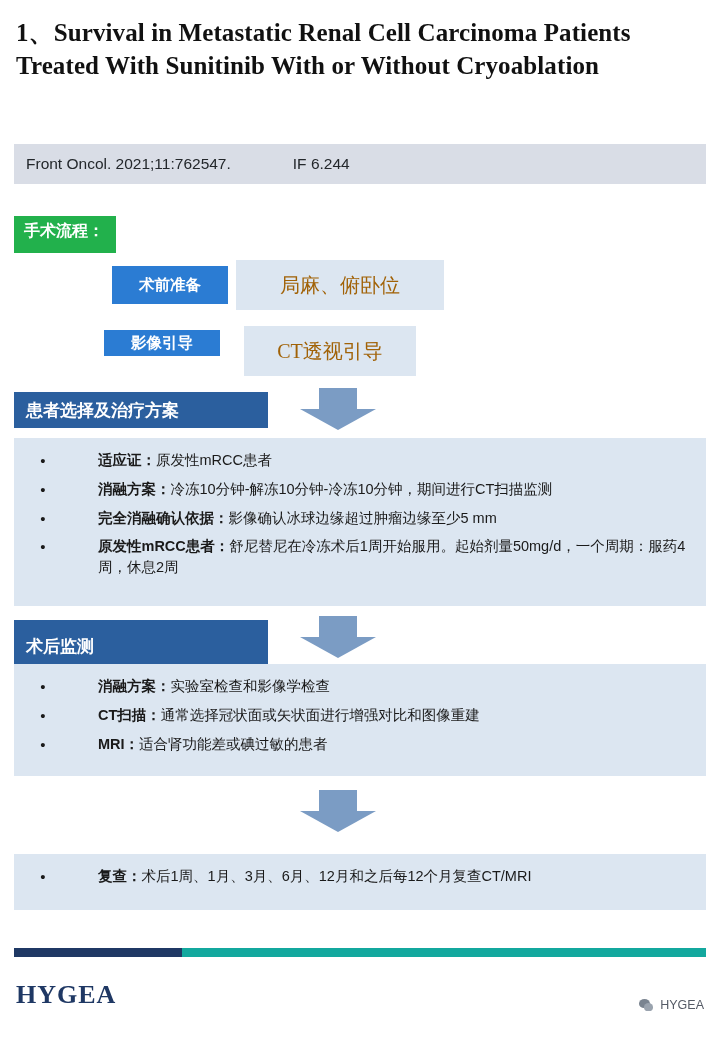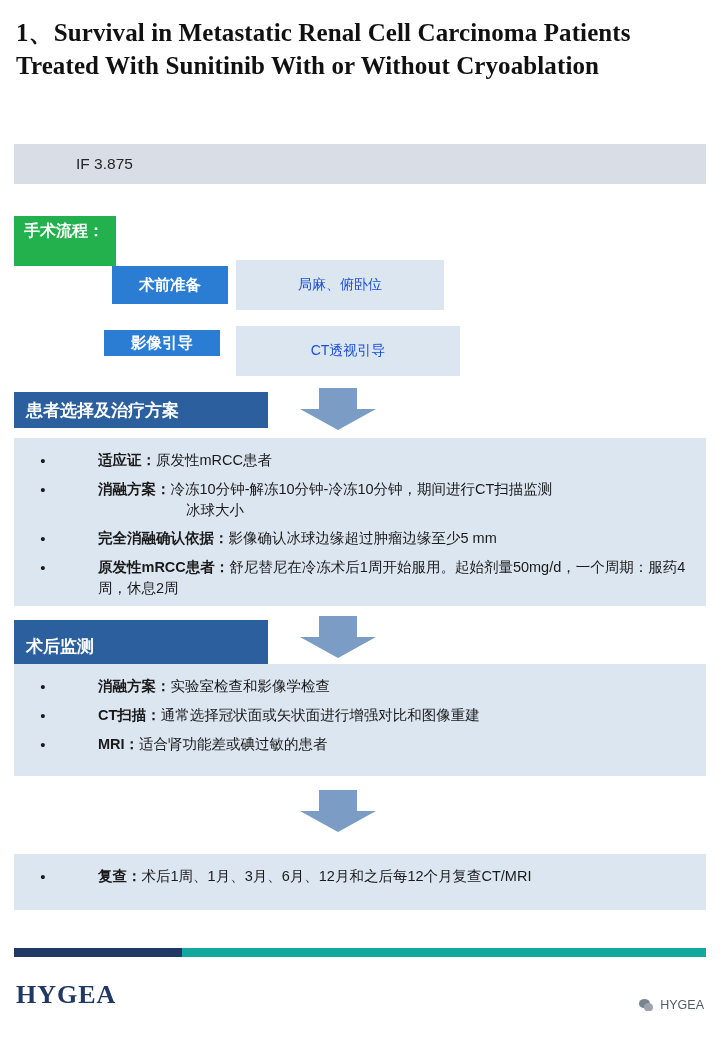--- a/index.html
+++ b/index.html
@@ -61,21 +61,21 @@
 
   
   .green-label {
     position: absolute;
     left: 14px;
     top: 216px;
     background: #22b14c;
     color: #ffffff;
     font-size: 16px;
     font-weight: bold;
-    padding: 5px 12px 24px 10px;
+    padding: 5px 12px 11px 10px;
   }
 
   
   .blue-chip {
     position: absolute;
     background: #2b7cd3;
     color: #ffffff;
     font-weight: bold;
     font-size: 15.5px;
     display: flex;
@@ -96,33 +96,34 @@
     height: 26px;
   }
 
   
   .lightbox {
     position: absolute;
     background: #dce6f1;
     display: flex;
     align-items: center;
     justify-content: center;
-    font-size: 14px;
-    color: #1d4ed8;
+    font-size: 20px;
+    color: #a16207;
+    font-family: Liberation Serif, serif;
   }
   .lb-pre {
     left: 236px;
     top: 260px;
     width: 208px;
     height: 50px;
   }
   .lb-img {
-    left: 236px;
+    left: 244px;
     top: 326px;
-    width: 224px;
+    width: 172px;
     height: 50px;
   }
 
   
   .blue-bar {
     position: absolute;
     background: #2b5f9e;
     color: #ffffff;
     font-weight: bold;
     font-size: 17px;
@@ -259,21 +260,22 @@
   }
 </style>
 </head>
 <body>
 
 <div class="page">
 
   <div class="title">1、Survival in Metastatic Renal Cell Carcinoma Patients Treated With Sunitinib With or Without Cryoablation</div>
 
   <div class="citation-bar">
-    <span class="citation-if">IF 3.875</span>
+    <span class="citation-text">Front Oncol. 2021;11:762547.</span>
+    <span class="citation-if">IF 6.244</span>
   </div>
 
   <div class="green-label">手术流程：</div>
 
   <div class="blue-chip chip-pre">术前准备</div>
   <div class="lightbox lb-pre">局麻、俯卧位</div>
 
   <div class="blue-chip chip-img">影像引导</div>
   <div class="lightbox lb-img">CT透视引导</div>
 
@@ -284,21 +286,21 @@
       <div class="head"></div>
   </div>
 
   <div class="panel panel-1">
     <div class="bullet-row">
       <span class="bullet-dot">•</span>
       <span class="bullet-text"><b>适应证：</b><span>原发性mRCC患者</span></span>
     </div>
     <div class="bullet-row">
       <span class="bullet-dot">•</span>
-      <span class="bullet-text"><b>消融方案：</b><span>冷冻10分钟-解冻10分钟-冷冻10分钟，期间进行CT扫描监测</span><span class="indent-line">冰球大小</span></span>
+      <span class="bullet-text"><b>消融方案：</b><span>冷冻10分钟-解冻10分钟-冷冻10分钟，期间进行CT扫描监测</span></span>
     </div>
     <div class="bullet-row">
       <span class="bullet-dot">•</span>
       <span class="bullet-text"><b>完全消融确认依据：</b><span>影像确认冰球边缘超过肿瘤边缘至少5 mm</span></span>
     </div>
     <div class="bullet-row">
       <span class="bullet-dot">•</span>
       <span class="bullet-text"><b>原发性mRCC患者：</b><span>舒尼替尼在冷冻术后1周开始服用。起始剂量50mg/d，一个周期：服药4周，休息2周</span></span>
     </div>
   </div>

